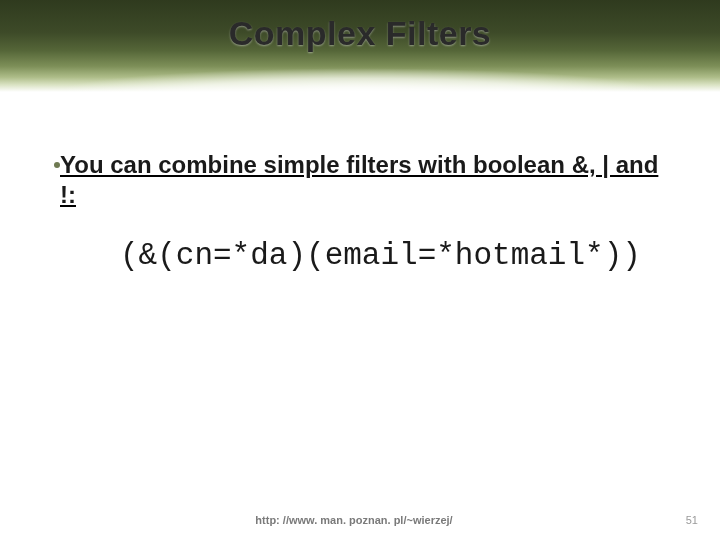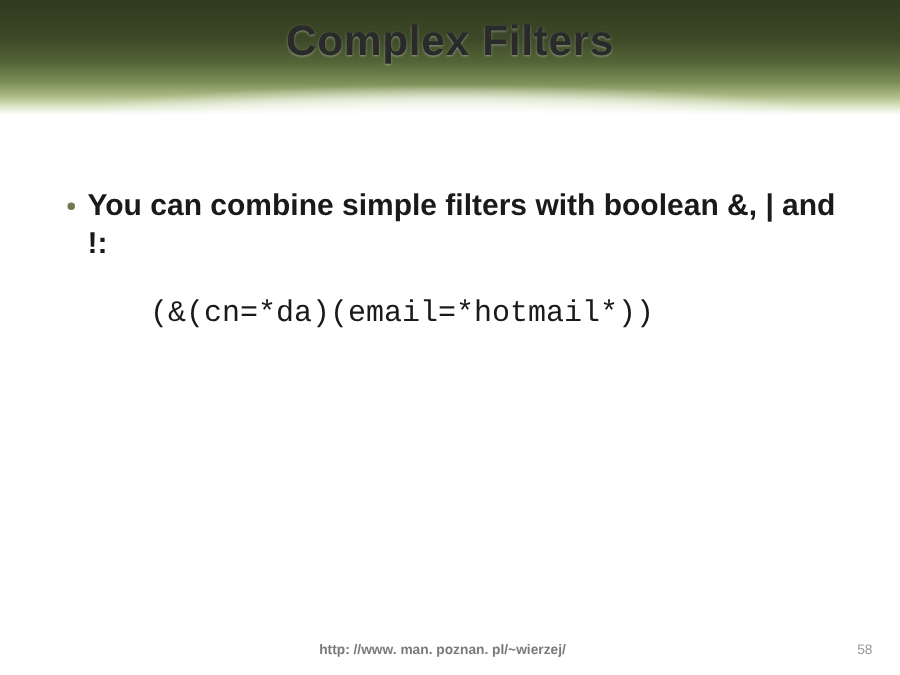--- a/index.html
+++ b/index.html
@@ -53,41 +53,41 @@
   }
   .content {
     position: absolute;
     top: 150px;
     left: 50px;
     right: 50px;
   }
   .bullet-row {
     display: flex;
     align-items: flex-start;
-    gap: 10px;
+    text-decoration: underline;
   }
   .bullet-dot {
     width: 6px; height: 6px;
     background: #6f7a52;
     border-radius: 50%;
     flex: 0 0 auto;
     margin-top: 12px;
     margin-left: 4px;
   }
   .bullet-text {
     font-size: 24px;
     font-weight: 700;
     color: #1a1a1a;
     line-height: 1.25;
   }
   .code-line {
     margin-top: 28px;
     margin-left: 70px;
     font-family: "Courier New", Courier, monospace;
-    font-size: 24px;
+    font-size: 31px;
     color: #1a1a1a;
     white-space: pre;
   }
   .footer-url {
     position: absolute;
     bottom: 14px;
     left: 0; right: 12px;
     text-align: center;
     font-size: 11px;
     font-weight: 700;
@@ -111,14 +111,14 @@
 
   <div class="content">
     <div class="bullet-row">
       <span class="bullet-dot"></span>
       <span class="bullet-text">You can combine simple filters with boolean &amp;, | and !:</span>
     </div>
     <div class="code-line">(&amp;(cn=*da)(email=*hotmail*))</div>
   </div>
 
   <div class="footer-url">http: //www. man. poznan. pl/~wierzej/</div>
-  <div class="page-num">58</div>
+  <div class="page-num">51</div>
 </div>
 
 </body></html>

